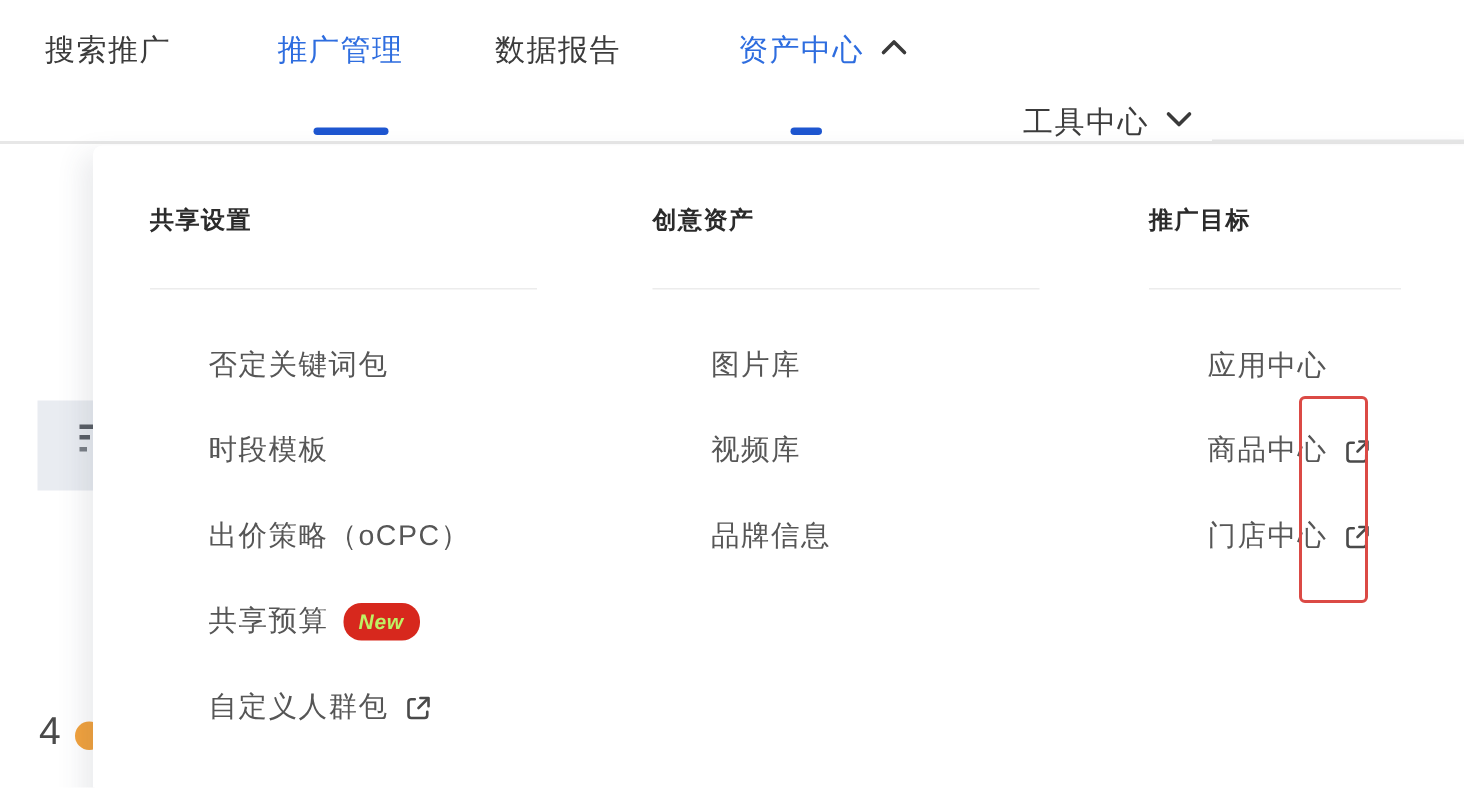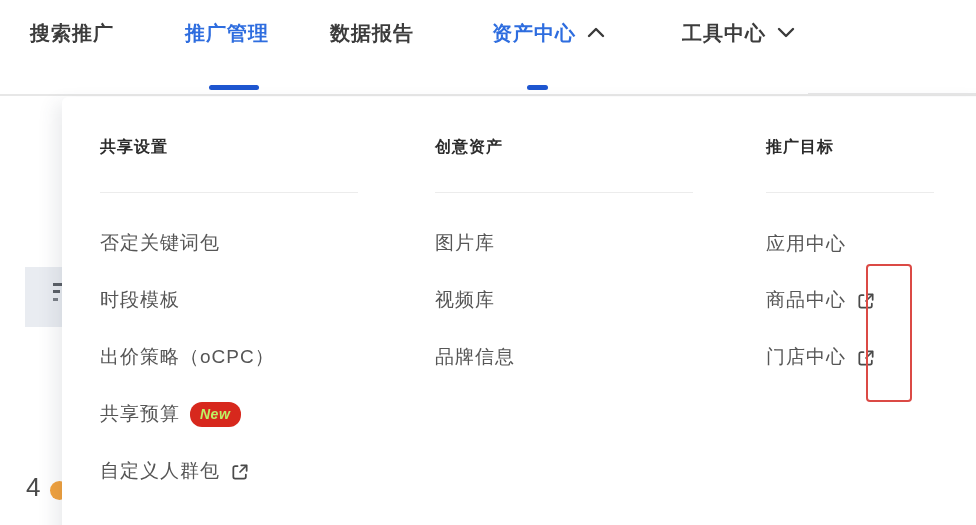--- a/index.html
+++ b/index.html
@@ -8,21 +8,21 @@
     --badge-red:#d7281d;
     --annotation-red:#db4a45;
     --orange-dot:#f2a23d;
   }
   *{box-sizing:border-box;margin:0;padding:0;}
   html,body{width:976px;height:525px;overflow:hidden;background:#ffffff;
     font-family:"Liberation Sans","DejaVu Sans",sans-serif;}
   .stage{position:relative;width:976px;height:525px;background:#fff;}
 
   
-  .top-nav{position:absolute;left:0;top:0;width:808px;height:94px;background:#fff;z-index:2;font-weight:bold;}
+  .top-nav{position:absolute;left:0;top:0;width:808px;height:94px;background:#fff;z-index:2;}
   .nav-item{position:absolute;top:20px;display:flex;align-items:center;gap:9px;
     font-size:20px;color:#3c3c3c;cursor:pointer;white-space:nowrap;letter-spacing:1px;}
   .nav-item.active{color:var(--nav-active);}
   .nav-item svg{margin-top:2px;}
   .nav-divider{position:absolute;left:0;top:93px;width:976px;height:3px;background:#e7e7e7;z-index:1;}
   .tab-underline{position:absolute;top:85px;height:5px;border-radius:3px;
     background:var(--tab-indicator);z-index:3;}
   .tab-underline.main{left:209px;width:50px;}
   .tab-underline.mini{left:527px;width:21px;}
 
@@ -38,21 +38,21 @@
 
   
   .dropdown-panel{position:absolute;left:62px;top:97px;width:930px;height:445px;
     background:#fff;border-top-left-radius:6px;z-index:4;
     box-shadow:-7px 6px 18px rgba(60,70,90,.10);}
   .menu-col{position:absolute;top:0;}
   .menu-col .col-header{position:absolute;top:40px;font-size:16px;font-weight:bold;
     color:#2b2b2b;white-space:nowrap;letter-spacing:1px;}
   .menu-col .col-rule{position:absolute;top:95px;height:1px;background:#ececec;}
   .menu-item{position:absolute;display:flex;align-items:center;gap:10px;
-    font-size:19px;color:#565656;cursor:pointer;white-space:nowrap;letter-spacing:1px;}
+    font-size:19px;color:#565656;cursor:pointer;white-space:nowrap;letter-spacing:1px;margin-left:39px;}
   .menu-item .ext-icon{display:inline-flex;margin-top:2px;}
   .badge-new{display:inline-block;background:var(--badge-red);color:#bef264;
     font-size:14px;font-weight:bold;font-style:italic;line-height:1;
     padding:5px 11px 6px 10px;border-radius:12px;letter-spacing:.5px;}
 
   
   .annotation-box{position:absolute;left:866px;top:264px;width:46px;height:138px;
     border:2px solid var(--annotation-red);border-radius:4px;z-index:6;pointer-events:none;}
 </style>
 </head>
@@ -77,21 +77,21 @@
       </div>
       <div class="nav-item" style="left: 330px; text-align: center;">
         <span>数据报告</span>
       </div>
       <div class="nav-item active" style="left: 492px;">
         <span>资产中心</span>
         <span><svg width="22" height="19" viewBox="0 0 22 19" fill="none" stroke="#3a3a3a" stroke-width="2.4" stroke-linecap="round" stroke-linejoin="round">
             <polyline points="4,13 11,6 18,13"></polyline>
           </svg></span>
       </div>
-      <div class="nav-item" style="left: 682px;">
+      <div class="nav-item" style="left: 682px; margin-top: 48px;">
         <span>工具中心</span>
         <span><svg width="22" height="19" viewBox="0 0 22 19" fill="none" stroke="#3a3a3a" stroke-width="2.4" stroke-linecap="round" stroke-linejoin="round">
             <polyline points="4,6 11,13 18,6"></polyline>
           </svg></span>
       </div>
     </div>
   <div class="nav-divider"></div>
   <div class="tab-underline main"></div>
   <div class="tab-underline mini"></div>
 

